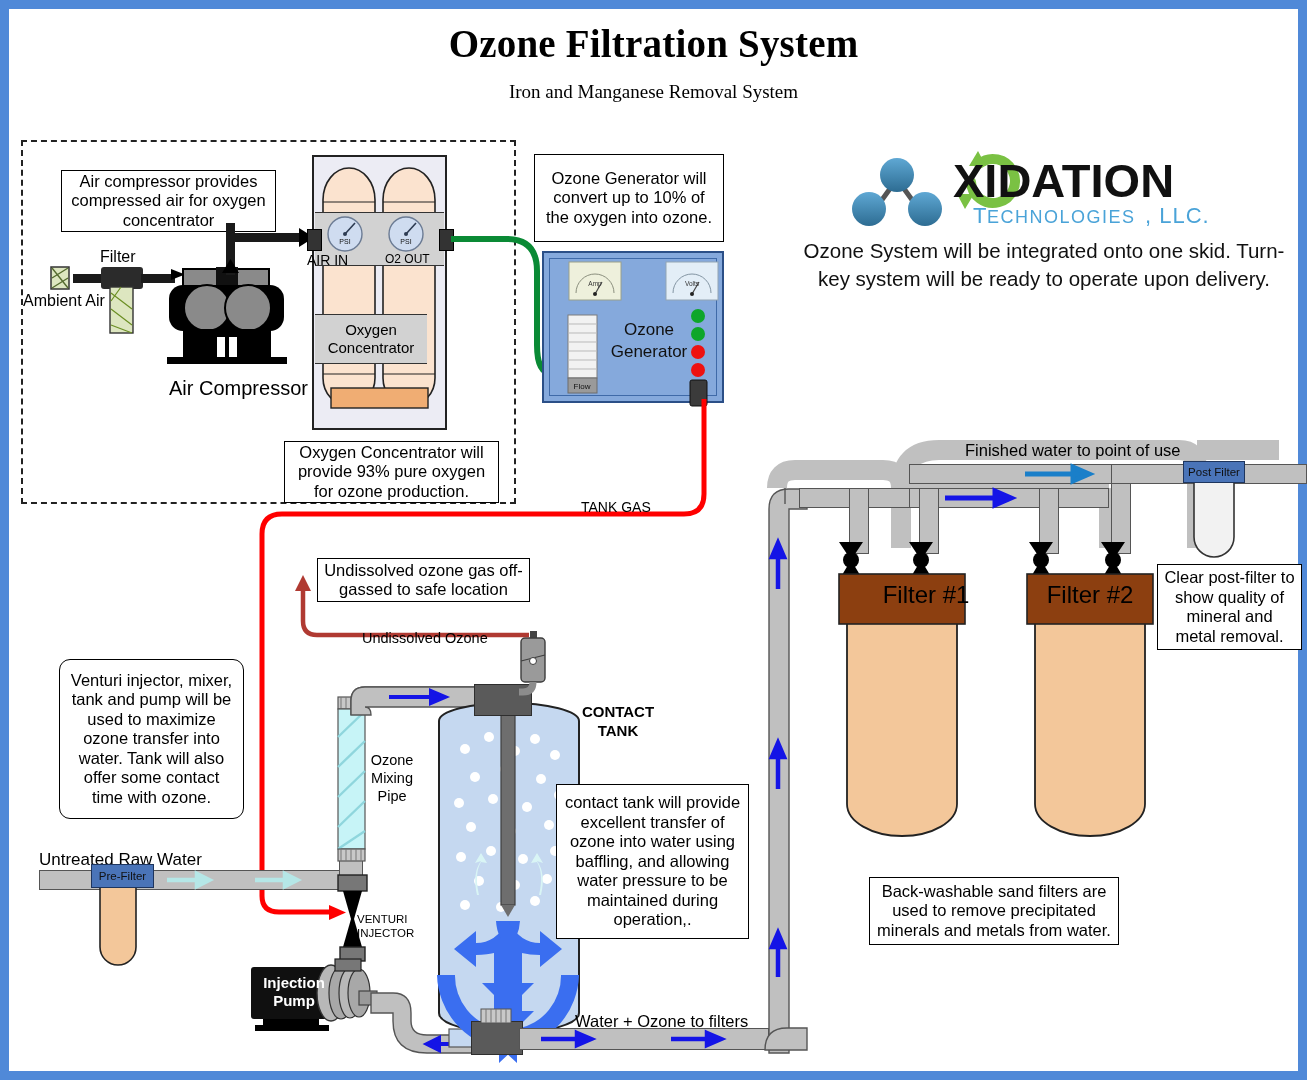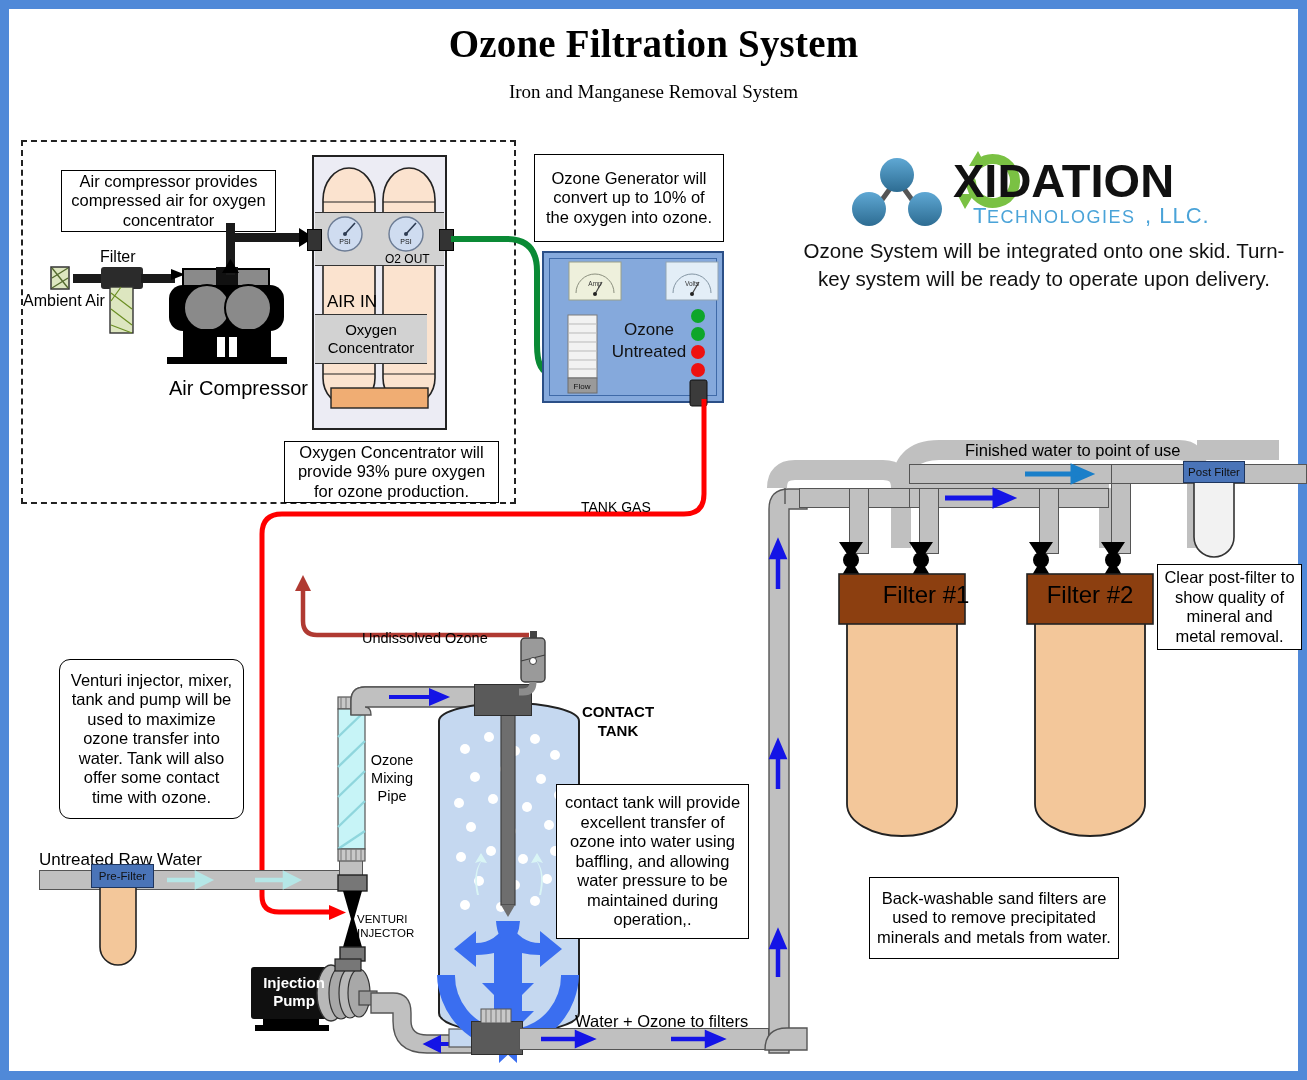--- a/index.html
+++ b/index.html
@@ -97,21 +97,21 @@
     <path d="M19,19 L29,8" stroke="#2d3b52" stroke-width="1.6"></path>
     <circle cx="19" cy="19" r="2" fill="#2d3b52"></circle>
     <text x="19" y="29" font-size="7" text-anchor="middle" fill="#111" font-family="Liberation Sans, sans-serif">PSI</text>
   </svg>
   <svg class="abs" style="left:378px;top:206px;" width="40" height="40">
     <circle cx="19" cy="19" r="17" fill="#cfdcf0" stroke="#6b7b94" stroke-width="1.4"></circle>
     <path d="M19,19 L29,8" stroke="#2d3b52" stroke-width="1.6"></path>
     <circle cx="19" cy="19" r="2" fill="#2d3b52"></circle>
     <text x="19" y="29" font-size="7" text-anchor="middle" fill="#111" font-family="Liberation Sans, sans-serif">PSI</text>
   </svg>
-  <div class="lbl sm" style="left:318px;top:243px;font-size:17px;margin-top:40px;">AIR IN</div>
+  <div class="lbl sm" style="left:298px;top:243px;font-size:14px;">AIR IN</div>
   <div class="lbl sm" style="left:376px;top:243px;font-size:12px;">O2 OUT</div>
 
   <div class="abs" style="left:298px;top:220px;width:13px;height:20px;background:#333;border:1px solid #000;"></div>
   <div class="abs" style="left:430px;top:220px;width:13px;height:20px;background:#333;border:1px solid #000;"></div>
 
   <div class="abs" style="left:306px;top:305px;width:112px;height:50px;background:#d2d2d2;border-top:1.5px solid #333;border-bottom:1.5px solid #333;box-sizing:border-box;display:flex;align-items:center;justify-content:center;text-align:center;font-size:15px;line-height:18px;">
     <span>Oxygen Concentrator</span>
   </div>
 
   <div class="callout" style="left:275px;top:432px;width:215px;height:62px;">Oxygen Concentrator will provide 93% pure oxygen for ozone production.</div>
@@ -140,21 +140,21 @@
     <text x="26" y="24" font-size="6.5" text-anchor="middle" fill="#333" font-family="Liberation Sans, sans-serif">Volts</text>
   </svg>
 
   <svg class="abs" style="left:559px;top:306px;" width="30" height="80">
     <rect x="0" y="0" width="29" height="63" fill="#f2f2f2" stroke="#7d7d7d" stroke-width="1"></rect>
     <path d="M0,9 H29 M0,18 H29 M0,27 H29 M0,36 H29 M0,45 H29 M0,54 H29" stroke="#b9b9b9" stroke-width="1"></path>
     <rect x="0" y="63" width="29" height="15" fill="#9a9a9a" stroke="#6d6d6d" stroke-width="1"></rect>
     <text x="14" y="74" font-size="8" text-anchor="middle" fill="#111" font-family="Liberation Sans, sans-serif">Flow</text>
   </svg>
   <div class="abs" style="left:597px;top:310px;width:86px;text-align:center;font-size:17px;line-height:22px;color:#111;">
-    <span>Ozone Untreated</span>
+    <span>Ozone Generator</span>
   </div>
   <svg class="abs" style="left:678px;top:300px;" width="26" height="86">
     <circle cx="11" cy="7" r="7" fill="#0ea62a"></circle>
     <circle cx="11" cy="25" r="7" fill="#0ea62a"></circle>
     <circle cx="11" cy="43" r="7" fill="#ee1111"></circle>
     <circle cx="11" cy="61" r="7" fill="#ee1111"></circle>
     <rect x="3" y="71" width="17" height="26" rx="2" fill="#3b3b3b" stroke="#111" stroke-width="1"></rect>
   </svg>
 
   <svg class="abs" style="left:240px;top:390px;" width="470" height="535">
@@ -312,20 +312,21 @@
     <path d="M4,30 L28,24" stroke="#3d3d3d" stroke-width="1.2"></path>
     <circle cx="16" cy="30" r="3.5" fill="#fff" stroke="#3d3d3d" stroke-width="1"></circle>
     <path d="M16,51 q0,10 -10,10 L2,61" stroke="#8c8c8c" stroke-width="7" fill="none"></path>
   </svg>
 
   <svg class="abs" style="left:288px;top:560px;" width="240" height="70">
     <path d="M232,66 L20,66 Q6,66 6,52 L6,20" stroke="#b03a32" stroke-width="4.5" fill="none"></path>
     <path d="M6,6 L14,22 L-2,22 Z" fill="#b03a32"></path>
   </svg>
   <div class="lbl" style="left:353px;top:598px;font-size:14.5px;margin-top:23px;">Undissolved Ozone</div>
+  <div class="callout" style="left:308px;top:549px;width:213px;height:44px;">Undissolved ozone gas off-gassed to safe location</div>
 
   <div class="lbl c" style="left:565px;top:693px;width:88px;font-size:15px;font-weight:bold;line-height:19px;">
     <span>CONTACT</span><br>
     <span>TANK</span>
   </div>
 
   <div class="callout" style="left:547px;top:775px;width:193px;height:155px;">contact tank will provide excellent transfer of ozone into water using baffling, and allowing water pressure to be maintained during operation,.</div>
 
   <div class="abs" style="left:462px;top:1012px;width:52px;height:34px;background:#5a5a5a;border:1.4px solid #2e2e2e;box-sizing:border-box;"></div>
   <svg class="abs" style="left:472px;top:1000px;" width="32" height="16">
@@ -403,21 +404,21 @@
     <rect x="0" y="0" width="126" height="50" fill="#8c3f10" stroke="#222" stroke-width="1.6"></rect>
   </svg>
   <div class="abs" style="left:830px;top:572px;width:126px;text-align:center;font-size:24px;color:#000;padding-left:24px;">Filter #1</div>
 
   <svg class="abs" style="left:1018px;top:565px;" width="126" height="290">
     <path d="M8,45 L118,45 L118,230 a55,32 0 0 1 -110,0 Z" fill="#f3c79a" stroke="#222" stroke-width="1.8"></path>
     <rect x="0" y="0" width="126" height="50" fill="#8c3f10" stroke="#222" stroke-width="1.6"></rect>
   </svg>
   <div class="abs" style="left:1018px;top:572px;width:126px;text-align:center;font-size:24px;color:#000;">Filter #2</div>
 
-  <div class="callout" style="left:860px;top:868px;width:250px;height:82px;">Back-washable sand filters are used to remove precipitated minerals and metals from water.</div>
+  <div class="callout" style="left:860px;top:868px;width:250px;height:68px;">Back-washable sand filters are used to remove precipitated minerals and metals from water.</div>
 
   <svg class="abs" style="left:1182px;top:468px;" width="46" height="84">
     <path d="M3,0 L43,0 L43,60 a20,20 0 0 1 -40,0 Z" fill="#f2f2f2" stroke="#333" stroke-width="1.6"></path>
   </svg>
   <div class="abs" style="left:1174px;top:452px;width:62px;height:22px;background:#4a74b8;border:1.4px solid #1e355e;box-sizing:border-box;display:flex;align-items:center;justify-content:center;font-size:11.5px;color:#111;">
     <span>Post Filter</span>
   </div>
   <div class="callout" style="left:1148px;top:555px;width:145px;height:86px;">Clear post-filter to show quality of mineral and metal removal.</div>
 
 </div>

